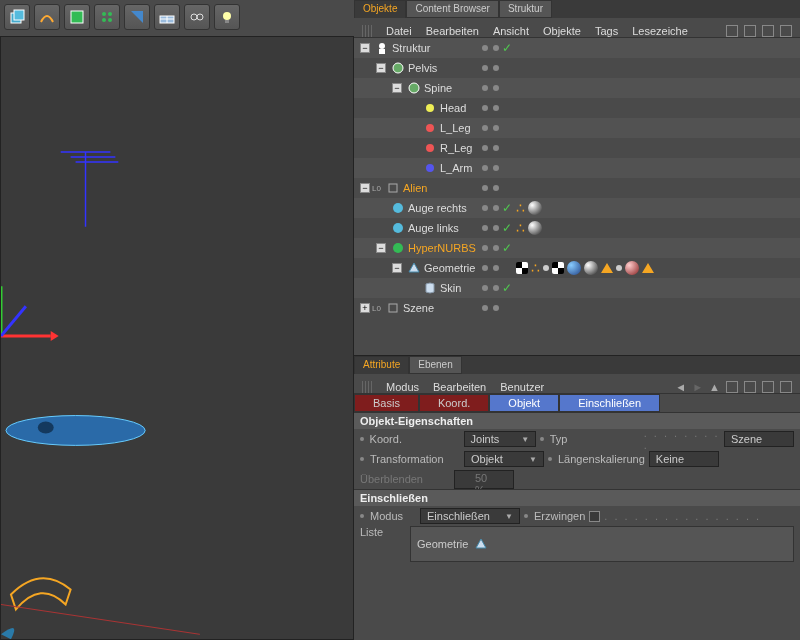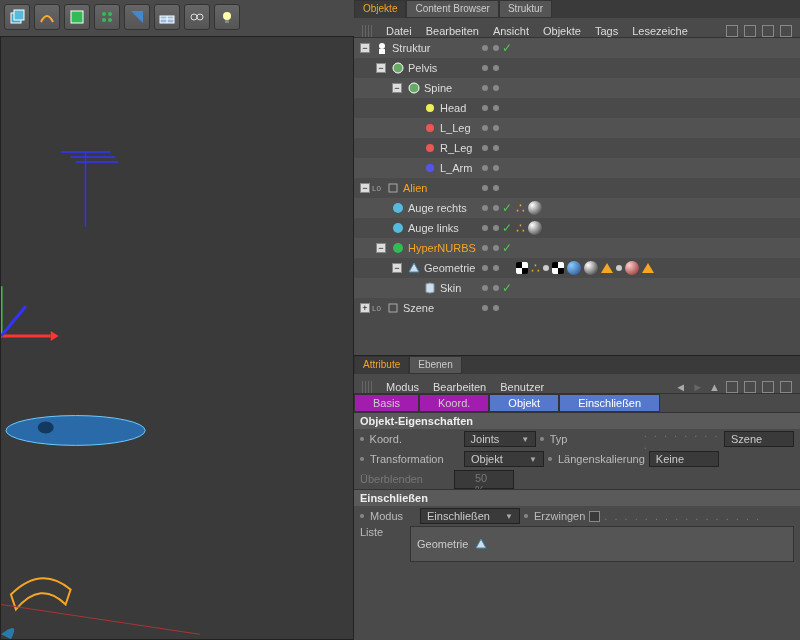--- a/index.html
+++ b/index.html
@@ -31,21 +31,21 @@
 .mats{position:absolute;left:162px;display:flex;gap:3px;align-items:center}
 .mball{width:14px;height:14px;border-radius:50%;background:radial-gradient(circle at 30% 30%,#fff,#222)}
 .mball2{width:14px;height:14px;border-radius:50%;background:radial-gradient(circle at 30% 30%,#8cf,#248)}
 .mtri{width:0;height:0;border-left:6px solid transparent;border-right:6px solid transparent;border-bottom:10px solid #f5a623}
 .mdots{color:#f5a623;font-size:14px}
 .mchk{width:12px;height:12px;background:repeating-conic-gradient(#fff 0 25%,#000 0 50%);border-radius:2px}
 .attrs{flex:1;background:#4a4a4a;display:flex;flex-direction:column}
 .attrs .hdr{height:20px;display:flex;align-items:center;padding:0 6px;background:#555;border-top:1px solid #222}
 .attrs .hdr .icon{width:16px;height:16px;margin-right:4px}
 .btabs{display:flex;height:18px}
-.btab{flex:0 0 auto;padding:2px 18px;background:#a21caf;border:1px solid #333;cursor:pointer;text-align:center}
+.btab{flex:0 0 auto;padding:2px 18px;background:#7f1d1d;border:1px solid #333;cursor:pointer;text-align:center}
 .btab.active{background:#5577cc;color:#fff}
 .section{padding:2px 6px;background:#5a5a5a;font-weight:bold;color:#eee;border-top:1px solid #333}
 .prow{display:flex;align-items:center;height:20px;padding:0 6px;gap:4px}
 .prow label{color:#bbb;min-width:90px}
 .prow label.dim{color:#777}
 .prow .pdots{color:#777;letter-spacing:2px}
 .sel{background:#3a3a3a;border:1px solid #222;padding:1px 6px;min-width:70px;display:flex;justify-content:space-between;align-items:center;cursor:pointer}
 .sel .arr{font-size:8px;color:#aaa}
 .chkbox{width:11px;height:11px;border:1px solid #888;background:#3a3a3a;cursor:pointer}
 .field{background:#3a3a3a;border:1px solid #222;padding:1px 20px;flex:1;height:19px}

